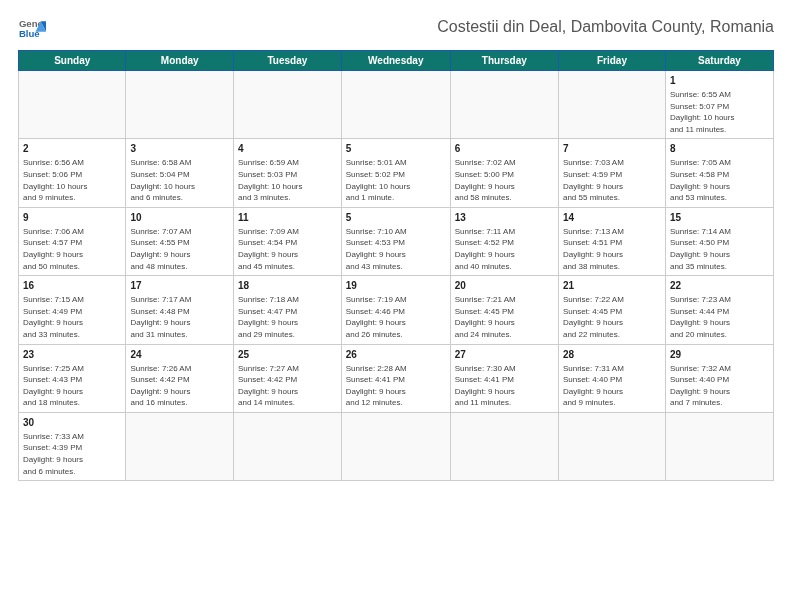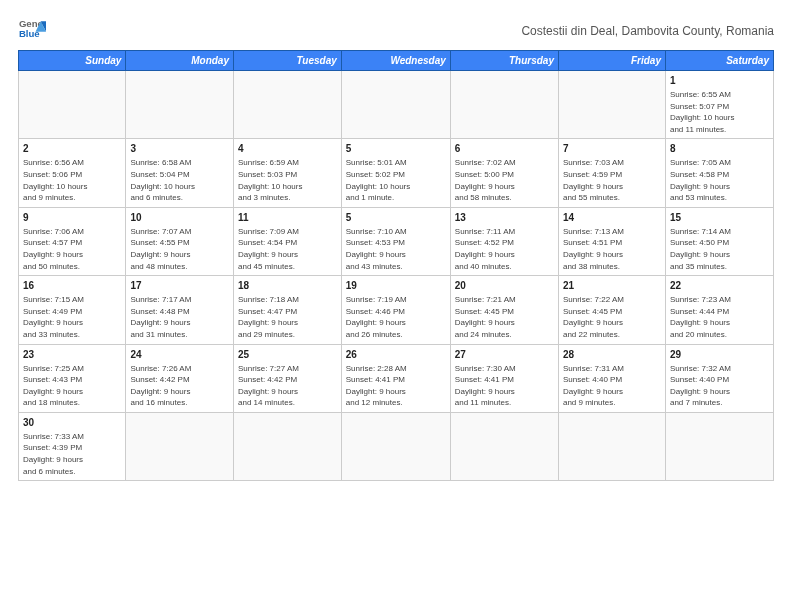--- a/index.html
+++ b/index.html
@@ -34,40 +34,39 @@
     .title-area {
       text-align: right;
     }
     .month-title {
       font-size: 30px;
       font-weight: bold;
       color: #222;
       line-height: 1.1;
     }
     .subtitle {
-      font-size: 12px;
+      font-size: 16px;
       color: #555;
-      margin-top: 8px;
+      margin-top: 2px;
       text-align: center;
     }
     .calendar {
       width: 100%;
       border-collapse: collapse;
       border: 1px solid #ccc;
       font-size: 8.5px;
     }
     .calendar thead th {
-      background: #3b82f6;
+      background: #0f766e;
       color: #fff;
       font-size: 10px;
       font-weight: bold;
       padding: 4px 4px;
-      text-align: right;
+      text-align: center;
       border: 1px solid #1a5aaa;
-      font-style: italic;
     }
     .calendar tbody td {
       border: 1px solid #ccc;
       vertical-align: top;
       padding: 3px 4px;
       width: 113px;
       min-height: 60px;
       color: #333;
       font-size: 8.2px;
       line-height: 1.4;

